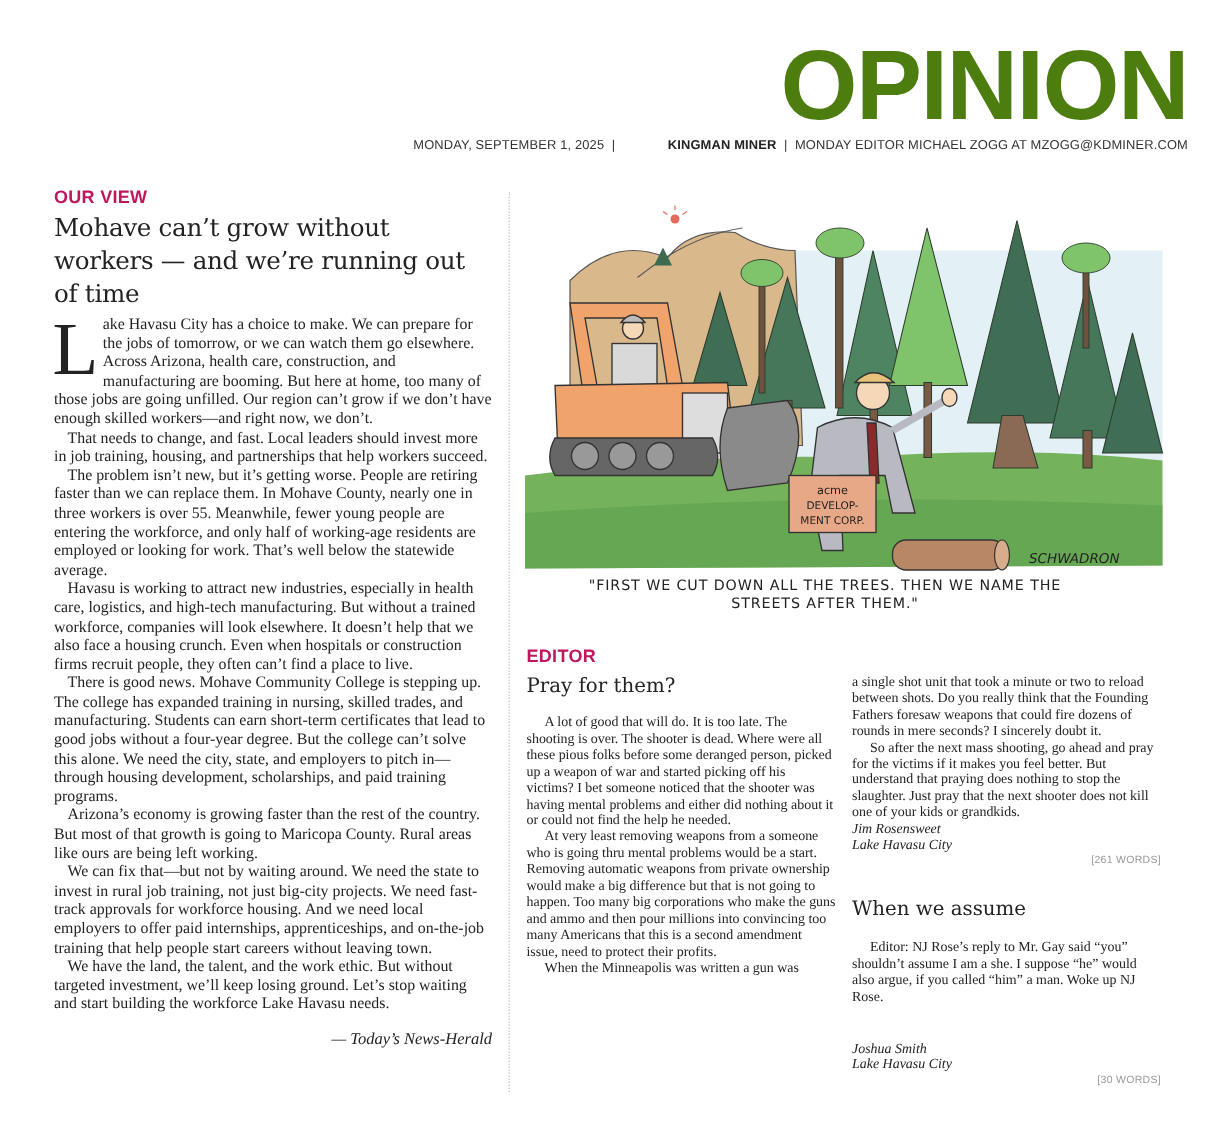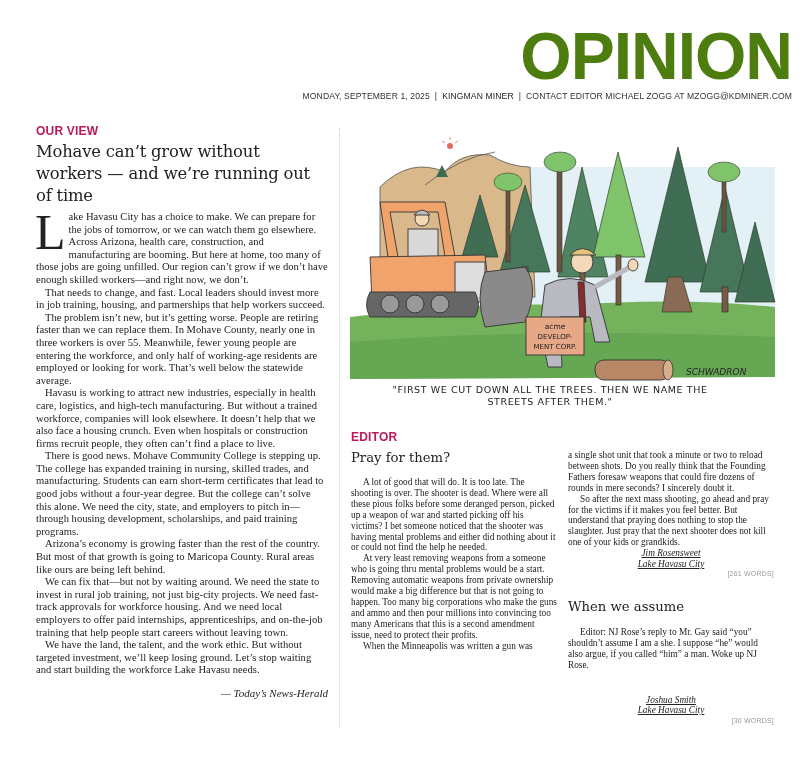--- a/index.html
+++ b/index.html
@@ -10,21 +10,21 @@
     position: absolute; right: 18px; top: 26px;
     font-family: "Liberation Sans", sans-serif; font-weight: 700;
     font-size: 66px; line-height: 60px; letter-spacing: -1px;
     color: #4d7c0f;
   }
   .dateline {
     position: absolute; right: 18px; top: 91px;
     font-family: "Liberation Sans", sans-serif; font-size: 8.6px;
     color: #333; letter-spacing: 0.1px; white-space: nowrap;
   }
-  .dateline b { font-weight: 400; color: #222; }
+  .dateline b { font-weight: 700; color: #222; margin-left: 30px; }
   .dateline .sep { margin: 0 5px; }
 
   .col-left { position: absolute; left: 36px; top: 124px; width: 292px; }
   .kicker {
     font-family: "Liberation Sans", sans-serif; font-weight: 700;
     color: #be185d; font-size: 12px; letter-spacing: 0.2px; line-height: 14px;
   }
   .headline {
     font-family: "DejaVu Serif", serif; font-weight: 400;
     font-size: 16.4px; line-height: 22px; color: #222; margin-top: 3px;
@@ -54,42 +54,42 @@
 
   .letters-kicker { position: absolute; left: 351px; top: 430px; }
   .letter-title {
     position: absolute; font-family: "DejaVu Serif", serif; font-size: 13.2px;
     color: #222; line-height: 16px;
   }
   .lcol { position: absolute; font-family: "Liberation Serif", serif; font-size: 9.3px;
     line-height: 10.9px; color: #222; }
   .lcol p { text-indent: 12px; }
   .lcol p.cont { text-indent: 0; }
-  .sig { text-align: center; font-style: italic; font-size: 9.3px; line-height: 10.6px; text-decoration: underline; }
+  .sig { text-align: left; font-style: italic; font-size: 9.3px; line-height: 10.6px; }
   .wc { text-align: right; font-family: "Liberation Sans", sans-serif; font-size: 7px;
     color: #999; letter-spacing: 0.2px; line-height: 9px; }
 </style>
 </head>
 <body>
 
 <div class="masthead-title">OPINION</div>
 <div class="dateline">
-  <span>MONDAY, SEPTEMBER 1, 2025</span><span class="sep">|</span><b>KINGMAN MINER</b><span class="sep">|</span><span>CONTACT EDITOR MICHAEL ZOGG AT MZOGG@KDMINER.COM</span>
+  <span>MONDAY, SEPTEMBER 1, 2025</span><span class="sep">|</span><b>KINGMAN MINER</b><span class="sep">|</span><span>MONDAY EDITOR MICHAEL ZOGG AT MZOGG@KDMINER.COM</span>
 </div>
 
 <div class="col-left">
   <div class="kicker">OUR VIEW</div>
   <h1 class="headline">Mohave can’t grow without workers — and we’re running out of time</h1>
   <div class="body-text">
     <p class="first"><span class="dropcap">L</span><span>ake Havasu City has a choice to make. We can prepare for the jobs of tomorrow, or we can watch them go elsewhere. Across Arizona, health care, construction, and manufacturing are booming. But here at home, too many of those jobs are going unfilled. Our region can’t grow if we don’t have enough skilled workers—and right now, we don’t.</span></p>
     <p>That needs to change, and fast. Local leaders should invest more in job training, housing, and partnerships that help workers succeed.</p>
     <p>The problem isn’t new, but it’s getting worse. People are retiring faster than we can replace them. In Mohave County, nearly one in three workers is over 55. Meanwhile, fewer young people are entering the workforce, and only half of working-age residents are employed or looking for work. That’s well below the statewide average.</p>
     <p>Havasu is working to attract new industries, especially in health care, logistics, and high-tech manufacturing. But without a trained workforce, companies will look elsewhere. It doesn’t help that we also face a housing crunch. Even when hospitals or construction firms recruit people, they often can’t find a place to live.</p>
     <p>There is good news. Mohave Community College is stepping up. The college has expanded training in nursing, skilled trades, and manufacturing. Students can earn short-term certificates that lead to good jobs without a four-year degree. But the college can’t solve this alone. We need the city, state, and employers to pitch in—through housing development, scholarships, and paid training programs.</p>
-    <p>Arizona’s economy is growing faster than the rest of the country. But most of that growth is going to Maricopa County. Rural areas like ours are being left behind.</p>
+    <p>Arizona’s economy is growing faster than the rest of the country. But most of that growth is going to Maricopa County. Rural areas like ours are being left working.</p>
     <p>We can fix that—but not by waiting around. We need the state to invest in rural job training, not just big-city projects. We need fast-track approvals for workforce housing. And we need local employers to offer paid internships, apprenticeships, and on-the-job training that help people start careers without leaving town.</p>
     <p>We have the land, the talent, and the work ethic. But without targeted investment, we’ll keep losing ground. Let’s stop waiting and start building the workforce Lake Havasu needs.</p>
   </div>
   <div class="signoff">— Today’s News-Herald</div>
 </div>
 
 <div class="divider"></div>
 
 <svg class="cartoon" viewBox="0 0 440 290" xmlns="http://www.w3.org/2000/svg">
   <rect x="0" y="0" width="440" height="290" fill="#ffffff"></rect>

